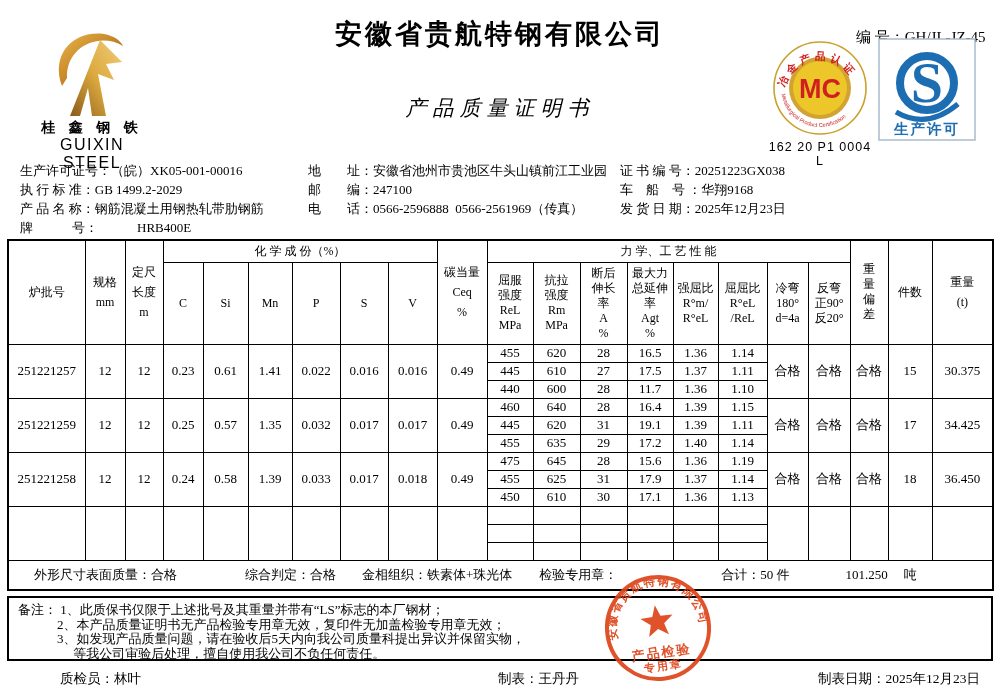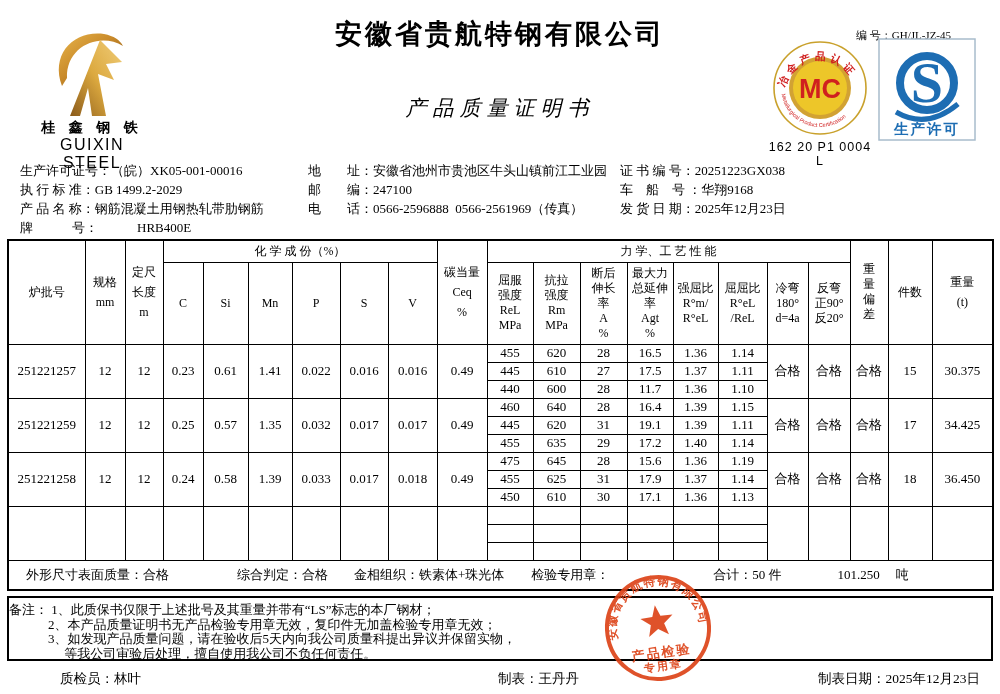--- a/index.html
+++ b/index.html
@@ -11,21 +11,21 @@
   }
   *{box-sizing:border-box;margin:0;padding:0;}
   html,body{background:#fff;}
   body{width:1000px;height:694px;font-family:"Liberation Serif","DejaVu Serif",serif;color:var(--ink);}
   .page{position:relative;width:1000px;height:694px;overflow:hidden;background:#fff;}
   .abs{position:absolute;}
 
   
   .company-title{top:16px;left:0;width:1000px;text-align:center;font-size:27px;letter-spacing:3px;font-weight:600;}
   .doc-title{top:94px;left:0;width:1000px;text-align:center;font-size:21px;letter-spacing:6px;font-style:italic;}
-  .serial{top:28px;left:856px;font-size:11px;white-space:pre;}
+  .serial{top:28px;left:856px;font-size:15px;white-space:pre;}
   .mc-number{top:140px;left:764px;width:112px;text-align:center;font-size:12.5px;letter-spacing:1px;font-family:"Liberation Sans",sans-serif;}
   .logo-cn{top:119px;left:34px;width:116px;text-align:center;font-size:14px;font-weight:700;letter-spacing:5px;}
   .logo-en{top:136px;left:34px;width:116px;text-align:center;font-size:16px;letter-spacing:1.5px;font-family:"Liberation Sans",sans-serif;}
 
   
   .info-line{font-size:13px;line-height:19px;white-space:pre;}
   .info-col-left{top:161px;left:20px;}
   .info-col-mid{top:161px;left:308px;}
   .info-col-right{top:161px;left:620px;}
 
@@ -38,21 +38,21 @@
   table.cert td{font-size:13px;height:18px;}
   tr.hA{height:22px;}
   tr.hB{height:82px;}
   tr.sub{height:18px;}
   tr.sumr{height:30px;}
   td.sumcell{text-align:left;font-size:13.5px;}
   .sum-flex{display:flex;align-items:center;white-space:pre;}
   .sum-flex span{display:inline-block;}
 
   
-  .notes{top:596px;left:7px;width:986px;height:65px;border:2px solid #000;padding-top:5px;padding-left:0;}
+  .notes{top:596px;left:7px;width:986px;height:65px;border:2px solid #000;padding-top:5px;padding-left:9px;}
   .notes div{font-size:13px;line-height:14.5px;white-space:pre;}
 
   
   .footer-line{top:670px;font-size:13.5px;white-space:pre;}
   .f-left{left:60px;}
   .f-mid{left:498px;}
   .f-right{left:818px;}
 
   
   .stamp{top:570px;left:600px;width:116px;height:116px;opacity:.92;pointer-events:none;}
@@ -364,21 +364,21 @@
           <td></td>
           <td></td>
           <td></td>
           <td></td>
           <td></td>
           <td></td>
         </tr>
         <tr class="sumr">
         <td colspan="21" class="sumcell">
           <div class="sum-flex">
-            <span style="margin-left:16px">外形尺寸表面质量：合格</span>
+            <span style="margin-left:24px">外形尺寸表面质量：合格</span>
             <span style="margin-left:68px">综合判定：合格</span>
             <span style="margin-left:26px">金相组织：铁素体+珠光体</span>
             <span style="margin-left:27px">检验专用章：</span>
             <span style="margin-left:104px">合计：</span>
             <span style="margin-left:0">50 件</span>
             <span style="margin-left:56px">101.250</span>
             <span style="margin-left:16px">吨</span>
           </div>
         </td>
       </tr>

